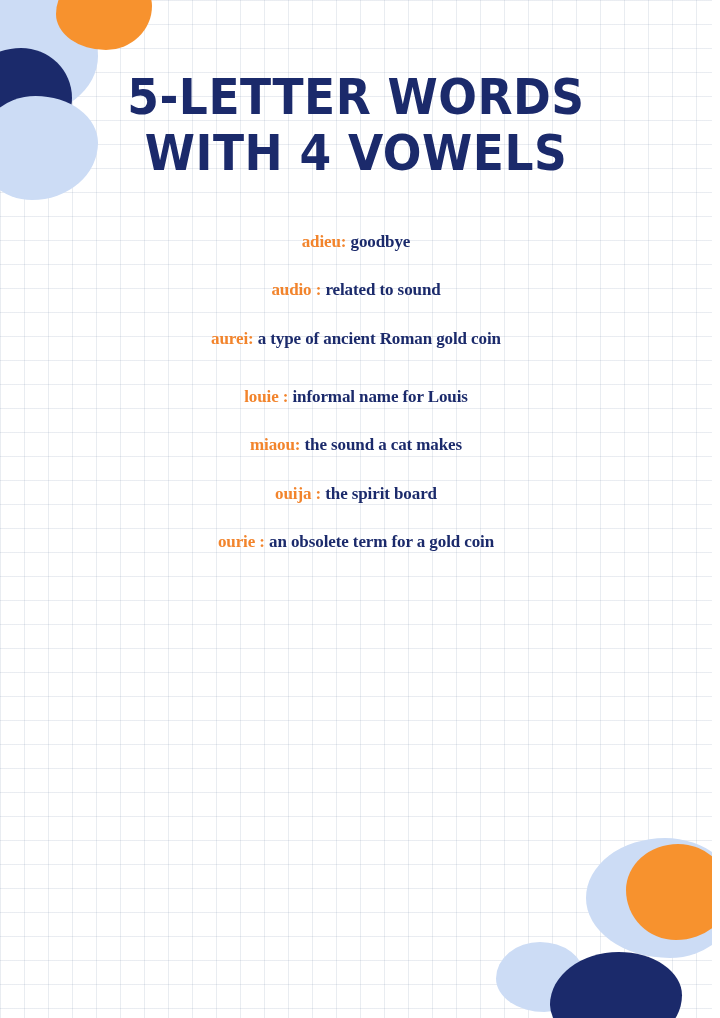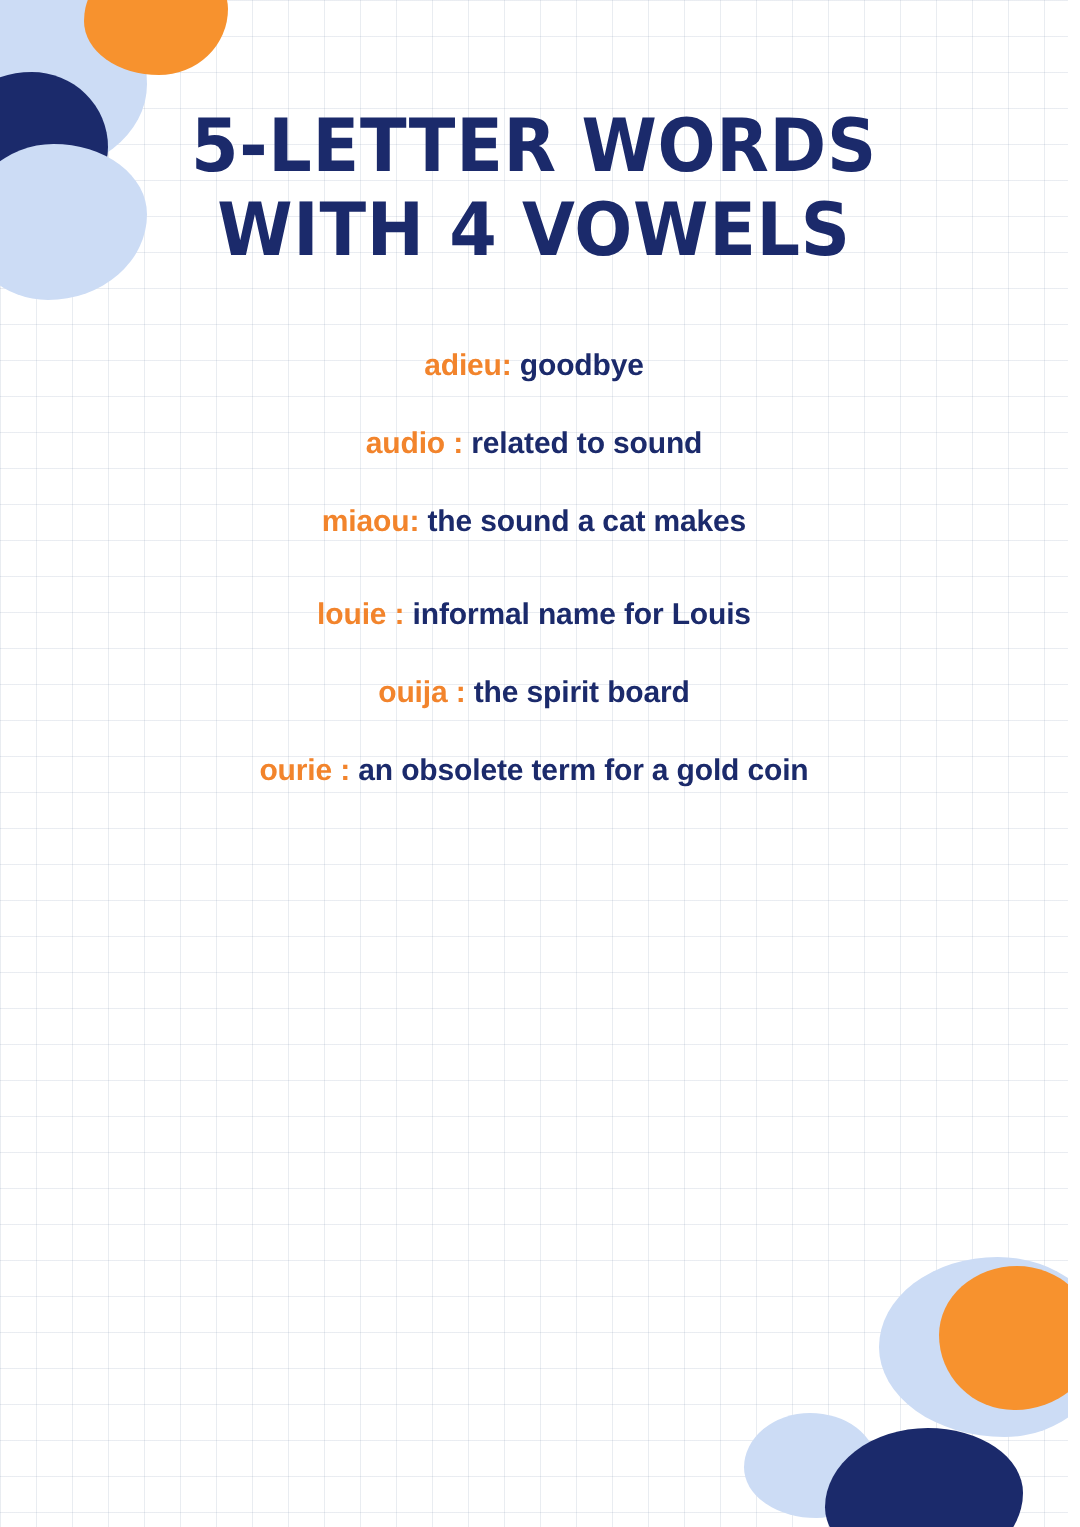--- a/index.html
+++ b/index.html
@@ -130,23 +130,23 @@
 
   .word-list {
     margin: 0;
     padding: 0;
     list-style: none;
     margin-top: 50px;
   }
 
   .word-row {
     display: block;
-    font-family: Liberation Sans, sans-serif;
+    font-family: Liberation Serif, serif;
     font-weight: bold;
-    font-size: 20px;
+    font-size: 17px;
     line-height: 1.2;
     color: #1b2a6b;
     margin-bottom: 28px;
     white-space: nowrap;
     letter-spacing: -0.1px;
   }
   .word-row:nth-child(4) {
     margin-top: 38px;
   }
 
@@ -188,29 +188,33 @@
         <span class="term">adieu</span><span class="sep">:</span>
         <span class="definition">goodbye</span>
       </li>
 
       <li class="word-row">
         <span class="term">audio</span><span class="sep"> :</span>
         <span class="definition">related to sound</span>
       </li>
 
 
+      <li class="word-row">
+        <span class="term">aurei</span><span class="sep">:</span>
+        <span class="definition">a type of ancient Roman gold coin</span>
+      </li>
+
+      <li class="word-row">
+        <span class="term">louie</span><span class="sep"> :</span>
+        <span class="definition">informal name for Louis</span>
+      </li>
 
       <li class="word-row">
         <span class="term">miaou</span><span class="sep">:</span>
         <span class="definition">the sound a cat makes</span>
-      </li>
-
-      <li class="word-row">
-        <span class="term">louie</span><span class="sep"> :</span>
-        <span class="definition">informal name for Louis</span>
       </li>
 
       <li class="word-row">
         <span class="term">ouija</span><span class="sep"> :</span>
         <span class="definition">the spirit board</span>
       </li>
 
       <li class="word-row">
         <span class="term">ourie</span><span class="sep"> :</span>
         <span class="definition">an obsolete term for a gold coin</span>

